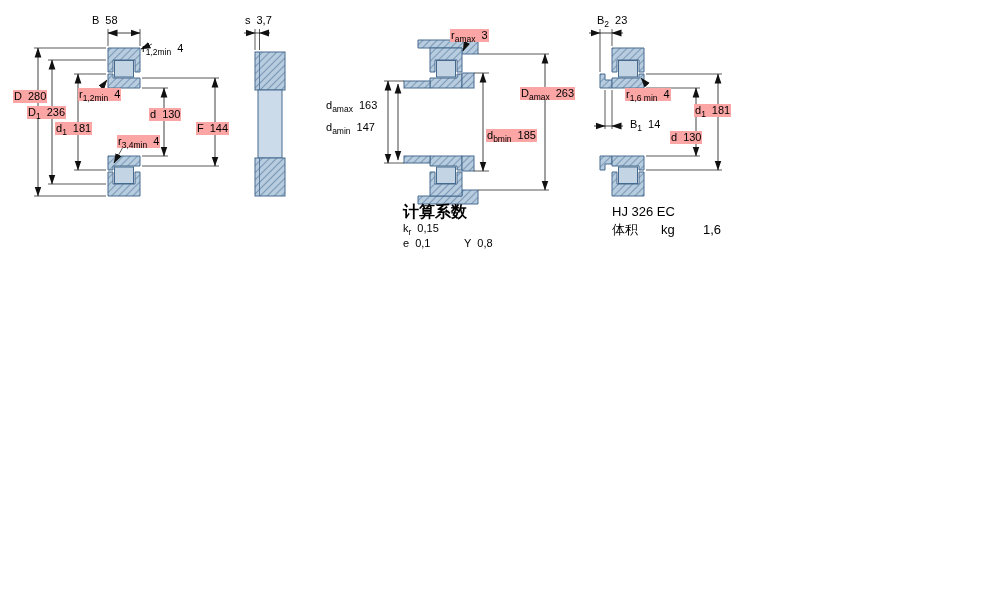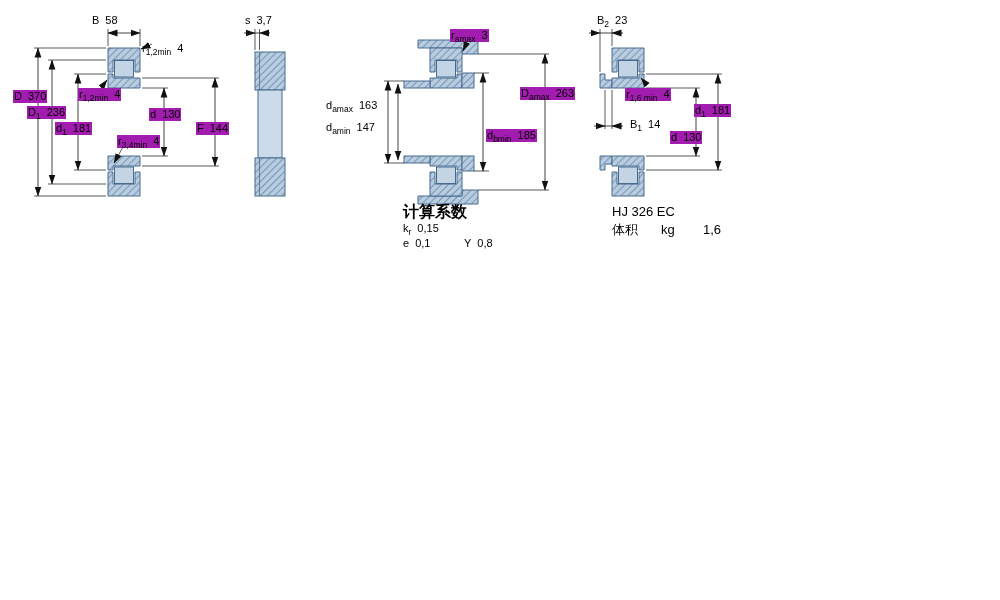--- a/index.html
+++ b/index.html
@@ -9,21 +9,21 @@
   .ring{fill:url(#hatch);stroke:#466a8e;stroke-width:1;}
   .roller{fill:#c3d5e5;stroke:#466a8e;stroke-width:1;}
   .plain{fill:#ccdbe9;stroke:#466a8e;stroke-width:1;}
   .edge{stroke:#466a8e;stroke-width:0.8;}
   .dimline{stroke:#111;stroke-width:0.8;fill:none;}
   .ext{stroke:#111;stroke-width:0.7;}
   .leader{stroke:#111;stroke-width:0.7;fill:none;}
   .dim{position:absolute;font-size:11px;line-height:12px;white-space:nowrap;}
   .dim .s{font-size:8.5px;position:relative;top:2.5px;}
   .dim .v{margin-left:6px;}
-  .bg{background:#a21caf;padding:0 1px;}
+  .bg{background:#fca5a5;padding:0 1px;}
   .txt{position:absolute;font-size:13px;line-height:13px;white-space:nowrap;}
   .bold{font-weight:bold;font-size:16px;}
 </style>
 </head>
 <body>
 
 <div class="stage">
 
 <svg width="1000" height="600" viewBox="0 0 1000 600">
   <defs>
@@ -140,21 +140,21 @@
       <line class="ext" x1="646" y1="88" x2="700" y2="88"></line>
           <line class="ext" x1="646" y1="156" x2="700" y2="156"></line>
       <line class="dimline" x1="696" y1="88" x2="696" y2="156" marker-start="url(#ar)" marker-end="url(#ar)"></line>
       <line class="leader" x1="647" y1="85" x2="641" y2="78" marker-end="url(#ar)"></line>
     </g>
   </g>
 </svg>
 
 <div class="dim" style="left:92px;top:14px"><span class="m">B</span><span class="s"></span><span class="v">58</span></div>
 <div class="dim" style="left:142px;top:42px"><span class="m">r</span><span class="s">1,2min</span><span class="v">4</span></div>
-<div class="dim bg" style="left:13px;top:90px"><span class="m">D</span><span class="s"></span><span class="v">370</span></div>
+<div class="dim bg" style="left:13px;top:90px"><span class="m">D</span><span class="s"></span><span class="v">280</span></div>
 <div class="dim bg" style="left:27px;top:106px"><span class="m">D</span><span class="s">1</span><span class="v">236</span></div>
 <div class="dim bg" style="left:78px;top:88px"><span class="m">r</span><span class="s">1,2min</span><span class="v">4</span></div>
 <div class="dim bg" style="left:55px;top:122px"><span class="m">d</span><span class="s">1</span><span class="v">181</span></div>
 <div class="dim bg" style="left:117px;top:135px"><span class="m">r</span><span class="s">3,4min</span><span class="v">4</span></div>
 <div class="dim bg" style="left:149px;top:108px"><span class="m">d</span><span class="s"></span><span class="v">130</span></div>
 <div class="dim bg" style="left:196px;top:122px"><span class="m">F</span><span class="s"></span><span class="v">144</span></div>
 
 <div class="dim" style="left:245px;top:14px"><span class="m">s</span><span class="s"></span><span class="v">3,7</span></div>
 
 <div class="dim bg" style="left:450px;top:29px"><span class="m">r</span><span class="s">amax</span><span class="v">3</span></div>

